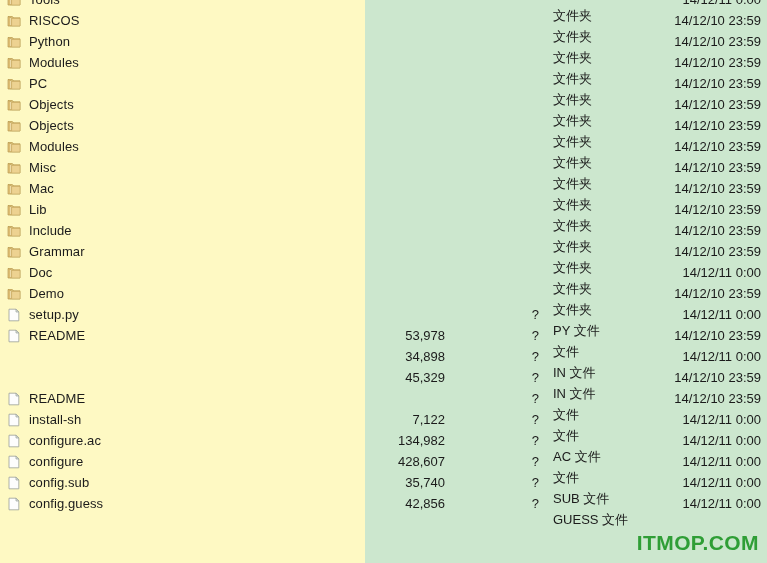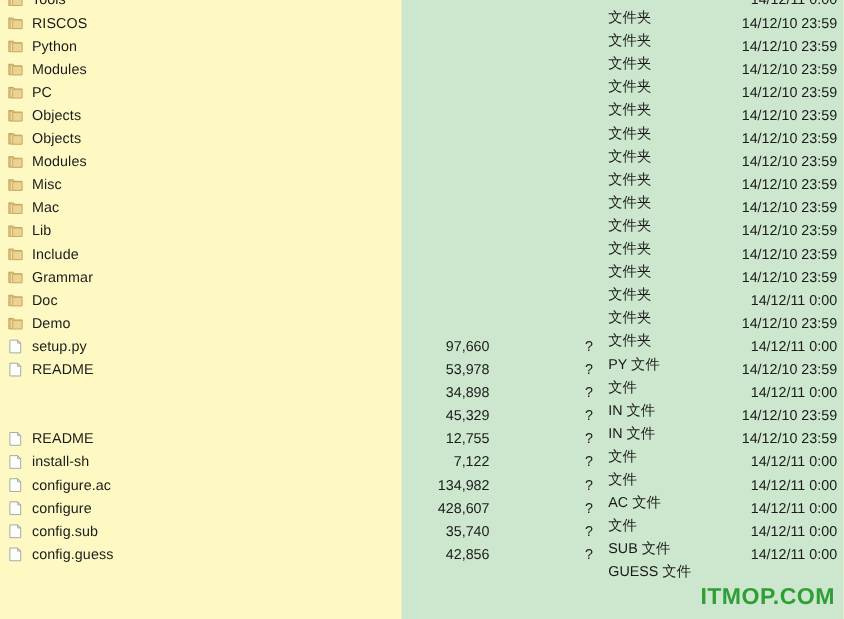--- a/index.html
+++ b/index.html
@@ -403,21 +403,20 @@
       <div class="row">
         <div class="c-name">
           <span>
             <svg class="icon" viewBox="0 0 14 14" xmlns="http://www.w3.org/2000/svg">
               <path d="M2 1.2 L9 1.2 L11.8 4.0 L11.8 12.8 L2 12.8 Z" fill="#fdfdfd" stroke="#9aa09a" stroke-width="0.8"></path>
               <path d="M9 1.2 L9 4.0 L11.8 4.0 Z" fill="#e2e6e2" stroke="#9aa09a" stroke-width="0.7"></path>
             </svg>
           </span>
           <span class="label">setup.py</span>
         </div>
-        <div class="c-size">97,660</div>
         <div class="c-q">?</div>
         <div class="c-type">PY 文件</div>
         <div class="c-date">14/12/11 0:00</div>
       </div>
       <div class="row">
         <div class="c-name">
           <span>
             <svg class="icon" viewBox="0 0 14 14" xmlns="http://www.w3.org/2000/svg">
               <path d="M2 1.2 L9 1.2 L11.8 4.0 L11.8 12.8 L2 12.8 Z" fill="#fdfdfd" stroke="#9aa09a" stroke-width="0.8"></path>
               <path d="M9 1.2 L9 4.0 L11.8 4.0 Z" fill="#e2e6e2" stroke="#9aa09a" stroke-width="0.7"></path>
@@ -445,21 +444,20 @@
       <div class="row">
         <div class="c-name">
           <span>
             <svg class="icon" viewBox="0 0 14 14" xmlns="http://www.w3.org/2000/svg">
               <path d="M2 1.2 L9 1.2 L11.8 4.0 L11.8 12.8 L2 12.8 Z" fill="#fdfdfd" stroke="#9aa09a" stroke-width="0.8"></path>
               <path d="M9 1.2 L9 4.0 L11.8 4.0 Z" fill="#e2e6e2" stroke="#9aa09a" stroke-width="0.7"></path>
             </svg>
           </span>
           <span class="label">README</span>
         </div>
-        <div class="c-size">12,755</div>
         <div class="c-q">?</div>
         <div class="c-type">文件</div>
         <div class="c-date">14/12/10 23:59</div>
       </div>
       <div class="row">
         <div class="c-name">
           <span>
             <svg class="icon" viewBox="0 0 14 14" xmlns="http://www.w3.org/2000/svg">
               <path d="M2 1.2 L9 1.2 L11.8 4.0 L11.8 12.8 L2 12.8 Z" fill="#fdfdfd" stroke="#9aa09a" stroke-width="0.8"></path>
               <path d="M9 1.2 L9 4.0 L11.8 4.0 Z" fill="#e2e6e2" stroke="#9aa09a" stroke-width="0.7"></path>

